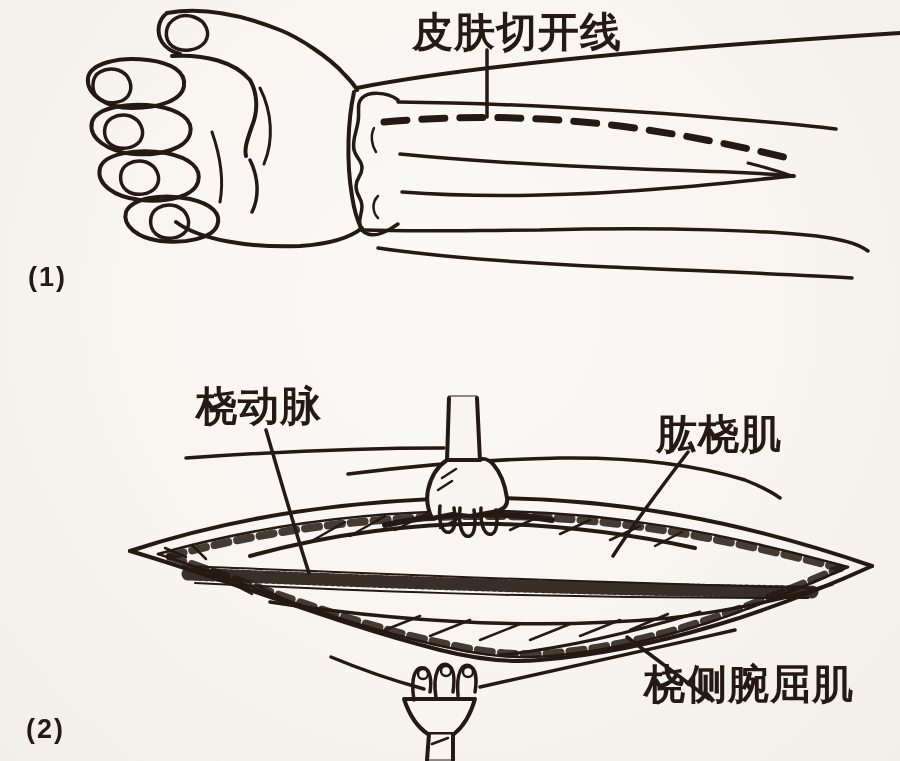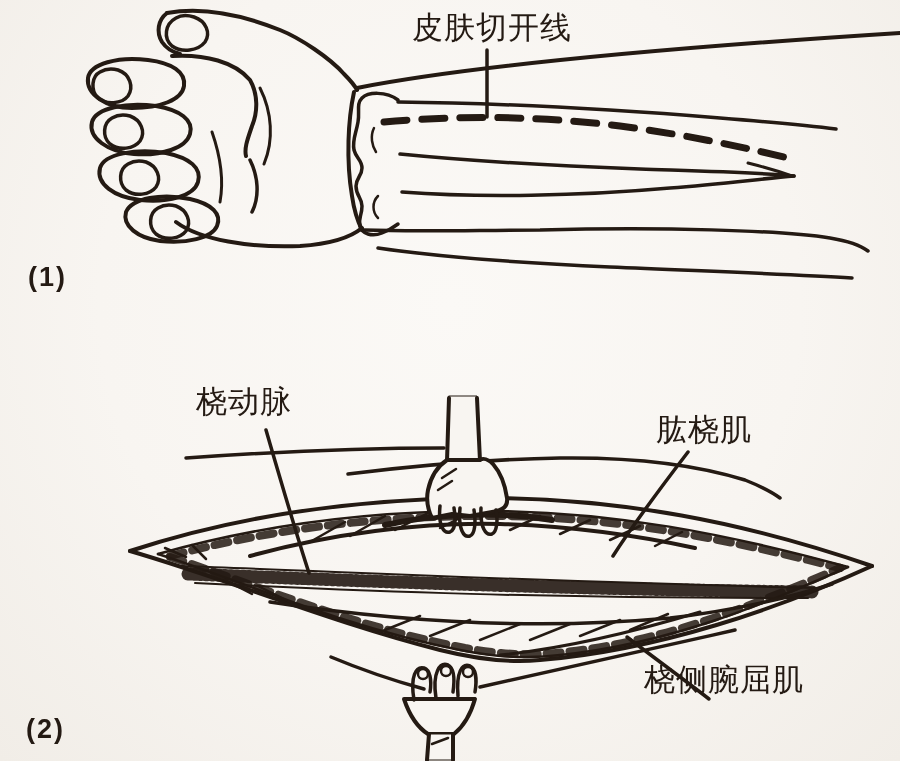--- a/index.html
+++ b/index.html
@@ -17,22 +17,22 @@
     margin:0 auto;
     background:radial-gradient(ellipse at 50% 40%, #fbf9f6 0%, var(--paper) 55%, #f1ede7 100%);
     overflow:hidden;
   }
   .canvas svg{position:absolute;left:0;top:0;}
   svg path, svg circle{fill:none;stroke:var(--ink);stroke-linecap:round;stroke-linejoin:round;}
   svg .fillbg{fill:var(--paper);}
   .lbl{
     position:absolute;
     color:var(--ink);
-    font-weight:400;
-    font-size:31px;
+    font-weight:700;
+    font-size:41px;
     letter-spacing:1px;
     white-space:nowrap;
     line-height:1;
   }
   .fignum{
     position:absolute;
     color:var(--ink);
     font-weight:700;
     font-size:27px;
     letter-spacing:2px;

